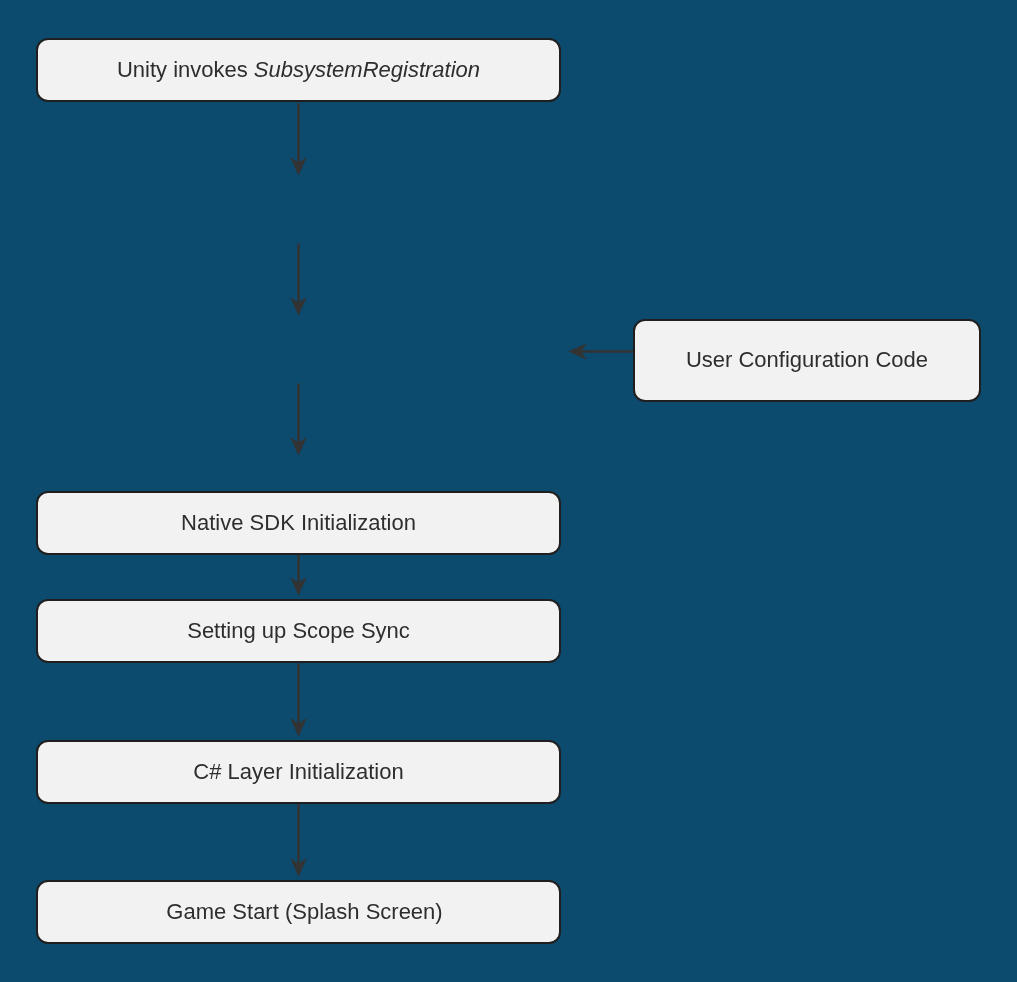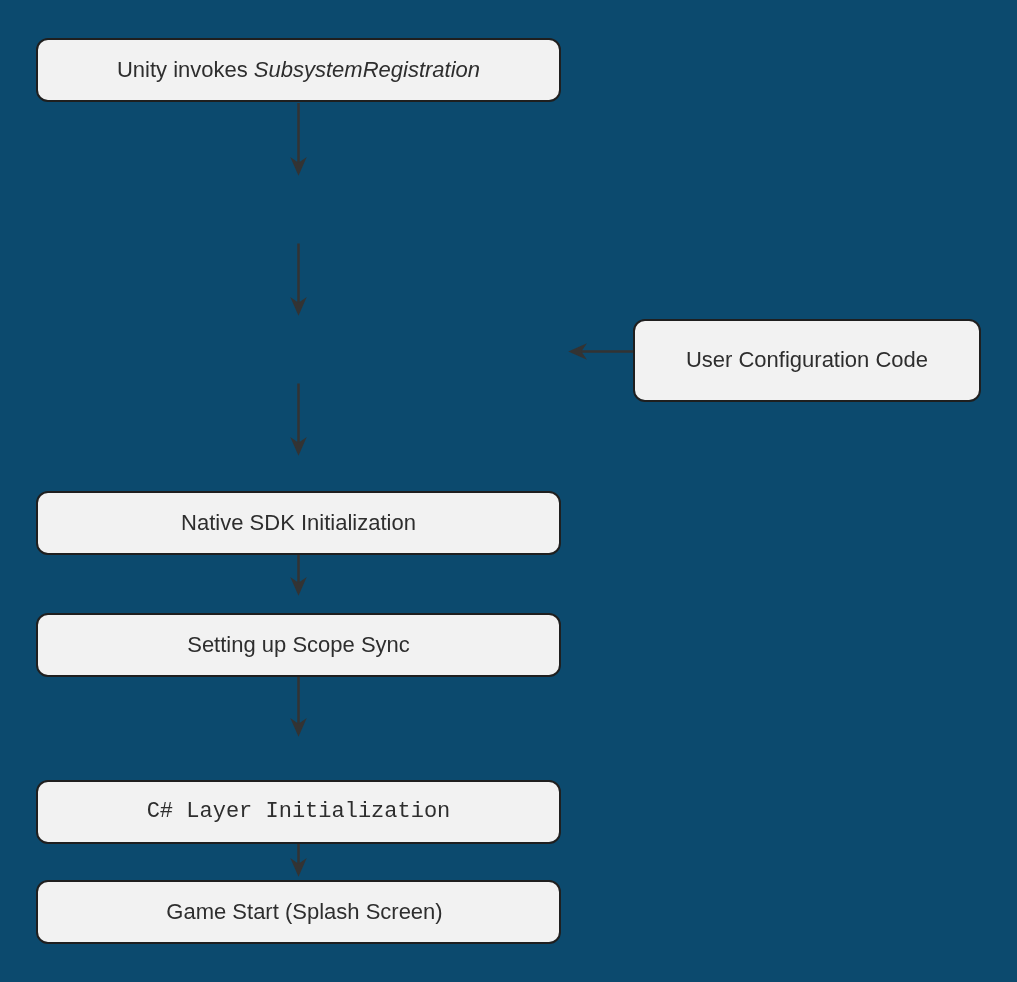--- a/index.html
+++ b/index.html
@@ -36,22 +36,22 @@
     font-size: 22px;
     color: #2e2e2e;
     line-height: 1.2;
     white-space: nowrap;
   }
   .main-col { left: 36px; width: 525px; height: 64px; }
   .n0 { top: 38px;  }
   .n1 { top: 179px; }
   .n2 { top: 319px; }
   .n3 { top: 459px; margin-top: 32px; }
-  .n4 { top: 599px; margin-top: 14px; }
-  .n5 { top: 780px; font-family: Liberation Mono, monospace; }
+  .n4 { top: 599px; }
+  .n5 { top: 740px; }
   .n6 { top: 880px; padding-left: 12px; }
   .n7 { left: 633px; top: 319px; width: 348px; height: 83px; }
   .edge {
     stroke: #333333;
     stroke-width: 2.5px;
     fill: none;
   }
 </style>
 </head>
 <body>

